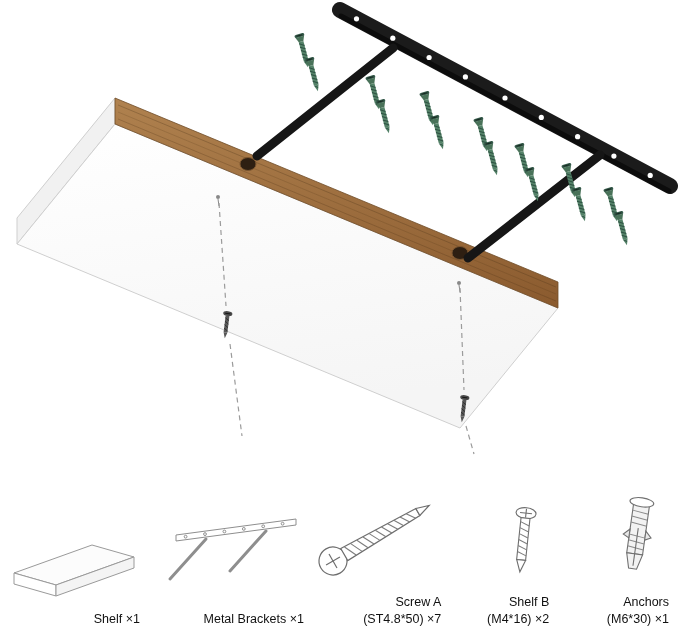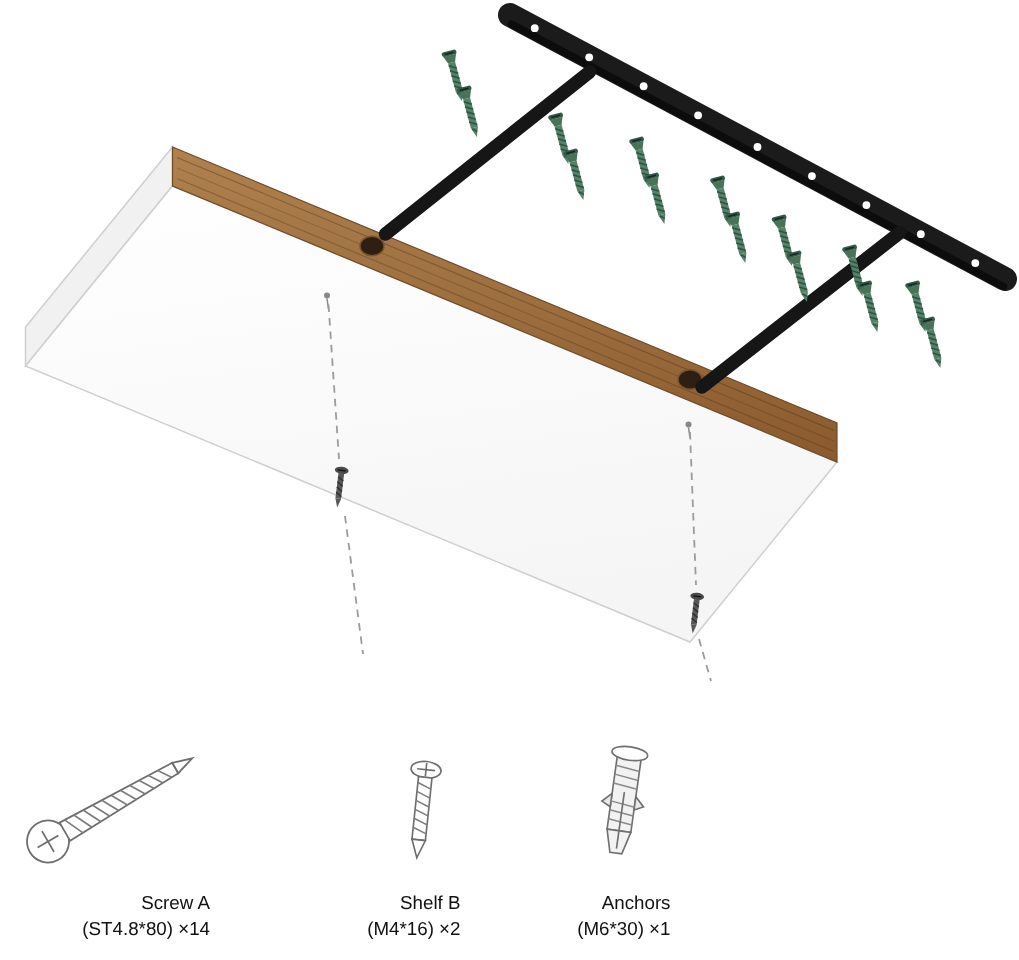--- a/index.html
+++ b/index.html
@@ -128,21 +128,51 @@
       <use href="#screwA" transform="translate(529,168) rotate(-15)"></use>
       <use href="#screwA" transform="translate(566,164) rotate(-15)"></use>
       <use href="#screwA" transform="translate(576,188) rotate(-15)"></use>
       <use href="#screwA" transform="translate(608,188) rotate(-15)"></use>
       <use href="#screwA" transform="translate(618,212) rotate(-15)"></use>
     </g>
   </svg>
 
   <div class="parts-row">
 
-
+    <div class="part">
+      <span class="part-icon">
+        <svg width="132" height="64" viewBox="0 0 132 64">
+          <polygon points="6,36 84,8 126,20 48,48" fill="#fcfcfc" stroke="#9a9a9a" stroke-width="1"></polygon>
+          <polygon points="6,36 48,48 48,59 6,47" fill="#ffffff" stroke="#9a9a9a" stroke-width="1"></polygon>
+          <polygon points="48,48 126,20 126,31 48,59" fill="#f4f4f4" stroke="#9a9a9a" stroke-width="1"></polygon>
+        </svg>
+      </span>
+      <div class="part-label">Shelf ×1</div>
+
+    </div>
+
+    <div class="part">
+      <span class="part-icon">
+        <svg width="150" height="92" viewBox="0 0 150 92">
+          <polygon points="22,26 142,10 142,16 22,32" fill="#ffffff" stroke="#8e8e8e" stroke-width="1"></polygon>
+          <g fill="none" stroke="#8e8e8e" stroke-width="1">
+            <circle cx="31.6" cy="27.7" r="1.4"></circle>
+            <circle cx="51" cy="25.1" r="1.4"></circle>
+            <circle cx="70.4" cy="22.5" r="1.4"></circle>
+            <circle cx="89.8" cy="19.9" r="1.4"></circle>
+            <circle cx="109.2" cy="17.3" r="1.4"></circle>
+            <circle cx="128.6" cy="14.7" r="1.4"></circle>
+          </g>
+          <line x1="52" y1="30" x2="16" y2="70" stroke="#8e8e8e" stroke-width="3" stroke-linecap="round"></line>
+          <line x1="112" y1="22" x2="76" y2="62" stroke="#8e8e8e" stroke-width="3" stroke-linecap="round"></line>
+        </svg>
+      </span>
+      <div class="part-label">Metal Brackets ×1</div>
+
+    </div>
 
     <div class="part">
       <span class="part-icon">
         <svg width="135" height="95" viewBox="0 0 135 95">
           <g transform="translate(27,72) rotate(-30)" fill="none" stroke="#6e6e6e" stroke-width="1.2">
             <circle cx="0" cy="0" r="14" fill="#ffffff"></circle>
             <line x1="-8" y1="0" x2="8" y2="0"></line>
             <line x1="0" y1="-8" x2="0" y2="8"></line>
             <polygon points="13,-7 98,-4 98,4 13,7" fill="#ffffff"></polygon>
             <g stroke="#7c7c7c" stroke-width="1.1">
@@ -156,21 +186,21 @@
               <line x1="66" y1="-5" x2="72" y2="5"></line>
               <line x1="73" y1="-4.8" x2="79" y2="4.8"></line>
               <line x1="80" y1="-4.6" x2="86" y2="4.6"></line>
               <line x1="87" y1="-4.4" x2="93" y2="4.4"></line>
             </g>
             <polygon points="98,-4 111,0 98,4" fill="#ffffff"></polygon>
           </g>
         </svg>
       </span>
       <div class="part-label">Screw A</div>
-      <div class="part-sublabel">(ST4.8*80) ×14</div>
+      <div class="part-sublabel">(ST4.8*50) ×7</div>
     </div>
 
     <div class="part">
       <span class="part-icon">
         <svg width="52" height="82" viewBox="0 0 52 82">
           <g transform="rotate(6 26 40)" fill="#ffffff" stroke="#6e6e6e" stroke-width="1.1">
             <ellipse cx="26" cy="11" rx="10" ry="5.5"></ellipse>
             <line x1="20" y1="11" x2="32" y2="11"></line>
             <line x1="26" y1="6.5" x2="26" y2="15.5"></line>
             <polygon points="21.5,16 30.5,16 30.5,58 21.5,58"></polygon>

